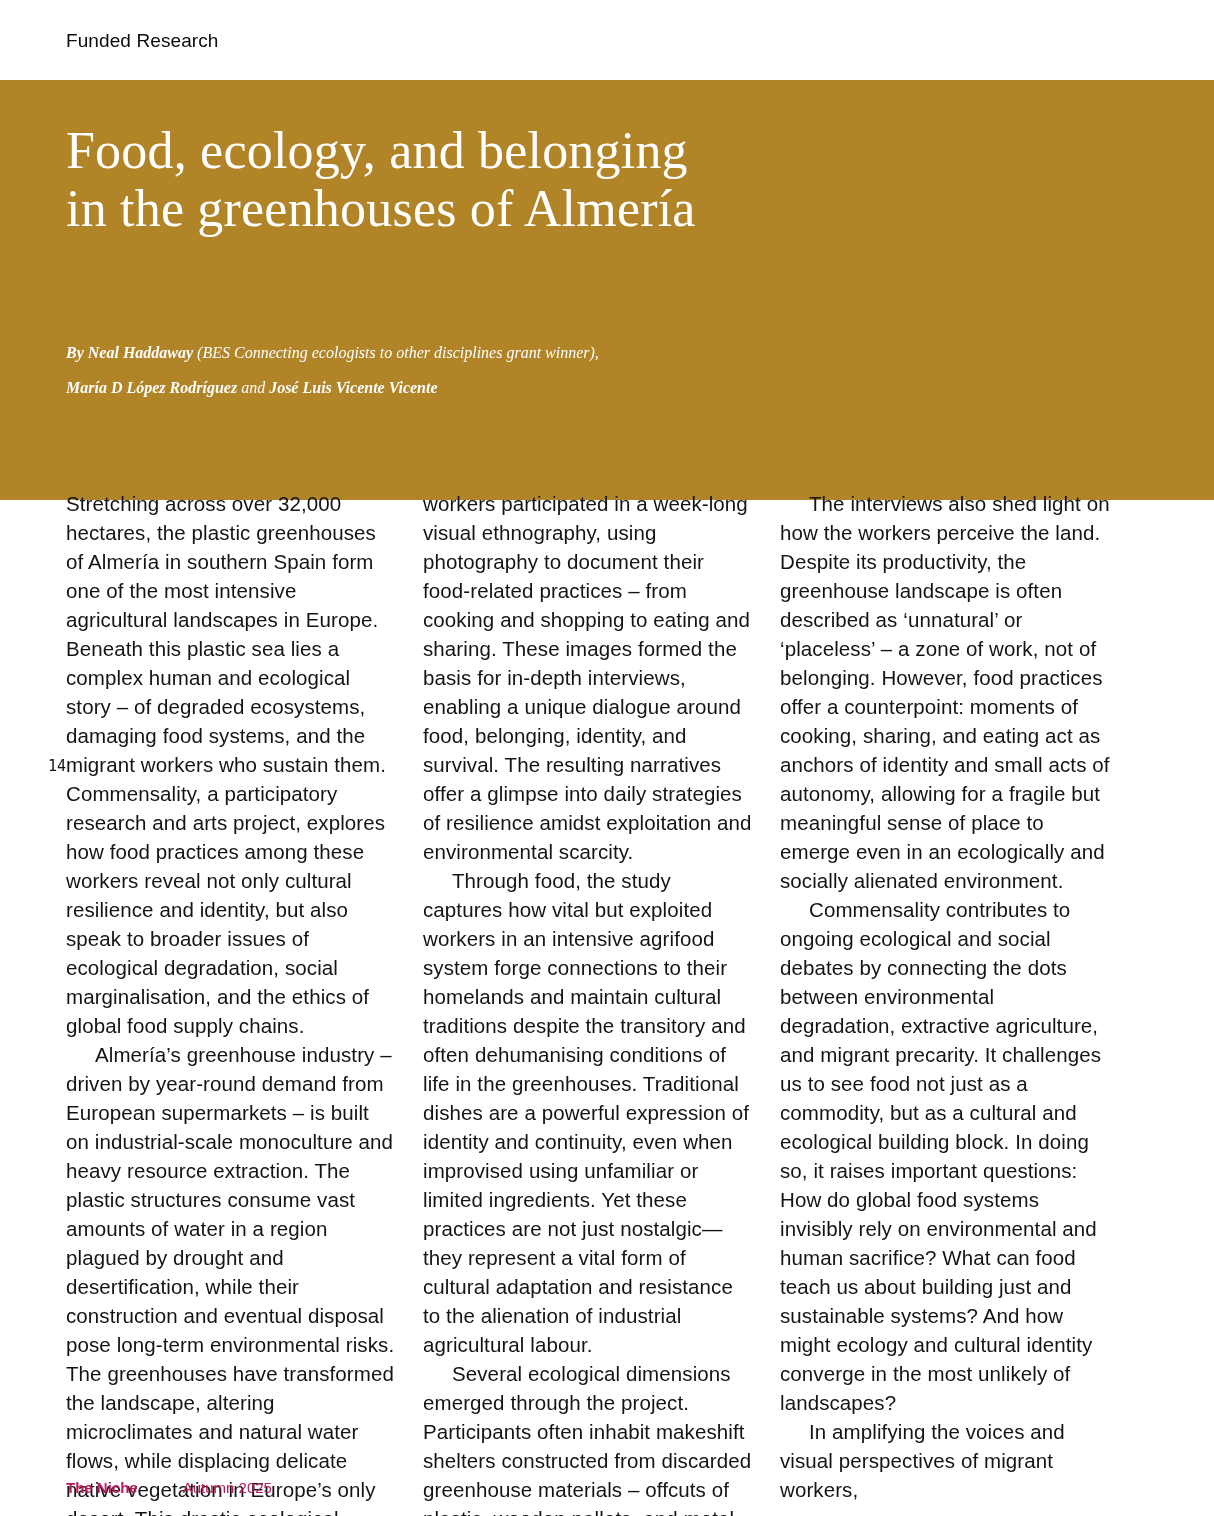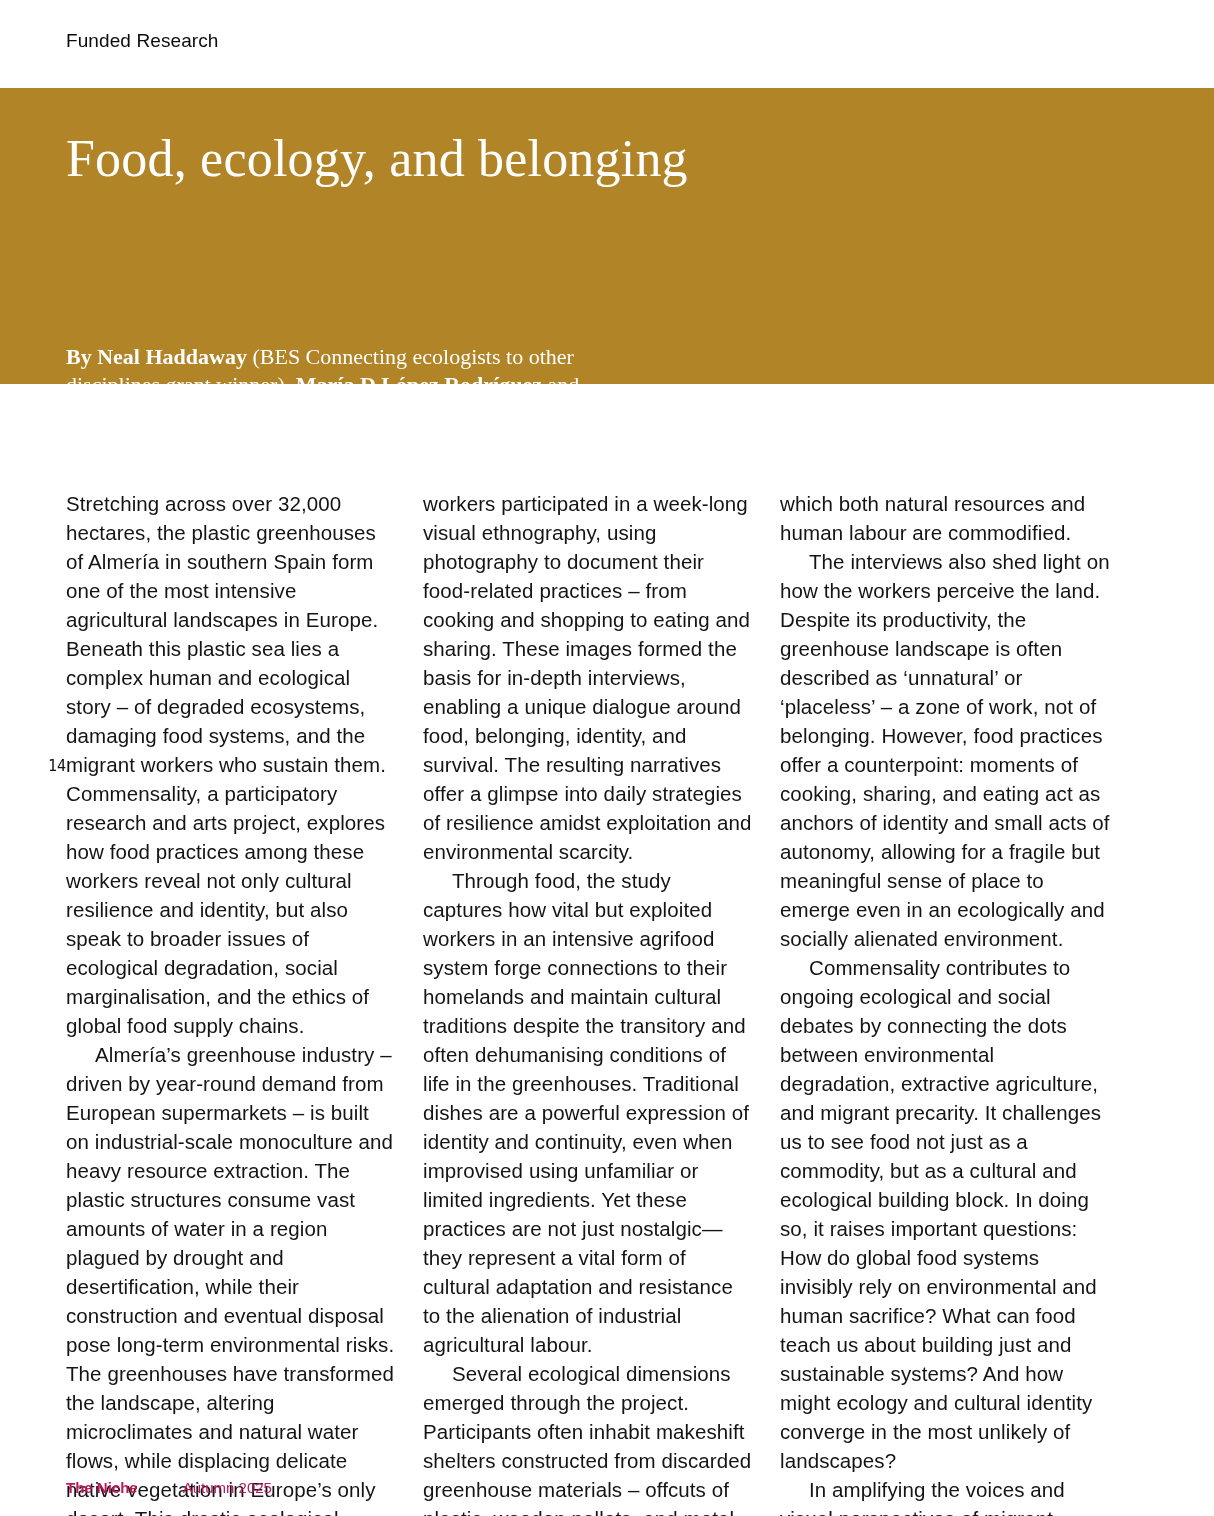--- a/index.html
+++ b/index.html
@@ -12,37 +12,37 @@
     position: relative;
   }
   .page { position: absolute; inset: 0; }
 
   .kicker {
     position: absolute; left: 66px; top: 30px;
     font-size: 19px; letter-spacing: 0.1px; color: #0c0c0c;
   }
 
   .banner {
-    position: absolute; left: 0; top: 88px;
-    width: 1214px; height: 296px;
+    position: absolute; left: 0; top: 80px;
+    width: 1214px; height: 420px;
     background: var(--banner-color, #b08427);
   }
   .banner .title {
     position: absolute; left: 66px; top: 42px;
     font-family: "Liberation Serif", serif;
     font-size: 52px; line-height: 58px;
     color: #ffffff; font-weight: 500;
     letter-spacing: 0.2px;
   }
   .banner .byline {
     position: absolute; left: 66px; top: 255px;
     max-width: 540px;
     font-family: "Liberation Serif", serif;
-    font-size: 22px; line-height: 28px;
-    color: #ffffff; font-weight: 400;
+    font-size: 16px; line-height: 35px;
+    color: #ffffff; font-weight: 400; font-style: italic;
   }
   .banner .byline .b { font-weight: 700; }
 
   .page-number {
     position: absolute; left: 20px; top: 757px;
     font-family: "DejaVu Sans Mono", monospace;
     font-size: 15px; color: #111; margin-left: 28px;
   }
 
   .columns {
@@ -72,38 +72,38 @@
 </head>
 <body>
 
 <div class="page">
 
   <div class="kicker">Funded Research</div>
 
   <div class="banner" style="background: rgb(176, 132, 39);">
     <div class="title">
       <div>Food, ecology, and belonging</div>
+      <div>in the greenhouses of Almería</div>
     </div>
     <div class="byline"><span class="b">By </span><span class="b">Neal Haddaway</span><span> (BES Connecting ecologists to other disciplines grant winner), </span><span class="b">María D López Rodríguez</span><span> and </span><span class="b">José Luis Vicente Vicente</span></div>
   </div>
 
   <div class="page-number">14</div>
 
   <div class="columns">
     <div class="col">
         <p><span>Stretching across over 32,000 hectares, the plastic greenhouses of Almería in southern Spain form one of the most intensive agricultural landscapes in Europe. Beneath this plastic sea lies a complex human and ecological story – of degraded ecosystems, damaging food systems, and the migrant workers who sustain them. </span><span class="i">Commensality</span><span>, a participatory research and arts project, explores how food practices among these workers reveal not only cultural resilience and identity, but also speak to broader issues of ecological degradation, social marginalisation, and the ethics of global food supply chains.</span></p>
         <p class="indent"><span>Almería’s greenhouse industry – driven by year-round demand from European supermarkets – is built on industrial-scale monoculture and heavy resource extraction. The plastic structures consume vast amounts of water in a region plagued by drought and desertification, while their construction and eventual disposal pose long-term environmental risks. The greenhouses have transformed the landscape, altering microclimates and natural water flows, while displacing delicate native vegetation in Europe’s only desert. This drastic ecological transformation is mirrored by its social impacts: the region’s food system is sustained by over 100,000 migrant workers, primarily from Morocco and West Africa, who live and work in precarious conditions with limited access to basic services.</span></p>
       </div>
     <div class="col">
         <p><span>workers participated in a week-long visual ethnography, using photography to document their food-related practices – from cooking and shopping to eating and sharing. These images formed the basis for in-depth interviews, enabling a unique dialogue around food, belonging, identity, and survival. The resulting narratives offer a glimpse into daily strategies of resilience amidst exploitation and environmental scarcity.</span></p>
         <p class="indent"><span>Through food, the study captures how vital but exploited workers in an intensive agrifood system forge connections to their homelands and maintain cultural traditions despite the transitory and often dehumanising conditions of life in the greenhouses. Traditional dishes are a powerful expression of identity and continuity, even when improvised using unfamiliar or limited ingredients. Yet these practices are not just nostalgic—they represent a vital form of cultural adaptation and resistance to the alienation of industrial agricultural labour.</span></p>
         <p class="indent"><span>Several ecological dimensions emerged through the project. Participants often inhabit makeshift shelters constructed from discarded greenhouse materials – offcuts of plastic, wooden pallets, and metal pipes – revealing how the material waste of agriculture becomes the fabric of human habitation. These same materials symbolise a broader pattern of environmental extraction and disposability, in</span></p>
       </div>
     <div class="col">
-        <p><span>which both natural resources and human labour are commodified.</span></p>
         <p class="indent"><span>The interviews also shed light on how the workers perceive the land. Despite its productivity, the greenhouse landscape is often described as ‘unnatural’ or ‘placeless’ – a zone of work, not of belonging. However, food practices offer a counterpoint: moments of cooking, sharing, and eating act as anchors of identity and small acts of autonomy, allowing for a fragile but meaningful sense of place to emerge even in an ecologically and socially alienated environment.</span></p>
         <p class="indent"><span class="i">Commensality</span><span> contributes to ongoing ecological and social debates by connecting the dots between environmental degradation, extractive agriculture, and migrant precarity. It challenges us to see food not just as a commodity, but as a cultural and ecological building block. In doing so, it raises important questions: How do global food systems invisibly rely on environmental and human sacrifice? What can food teach us about building just and sustainable systems? And how might ecology and cultural identity converge in the most unlikely of landscapes?</span></p>
         <p class="indent"><span>In amplifying the voices and visual perspectives of migrant workers, </span></p>
       </div>
   </div>
 
   <div class="footer">
     <span class="mag">The Niche</span>
     <span class="issue">Autumn 2025</span>
   </div>

